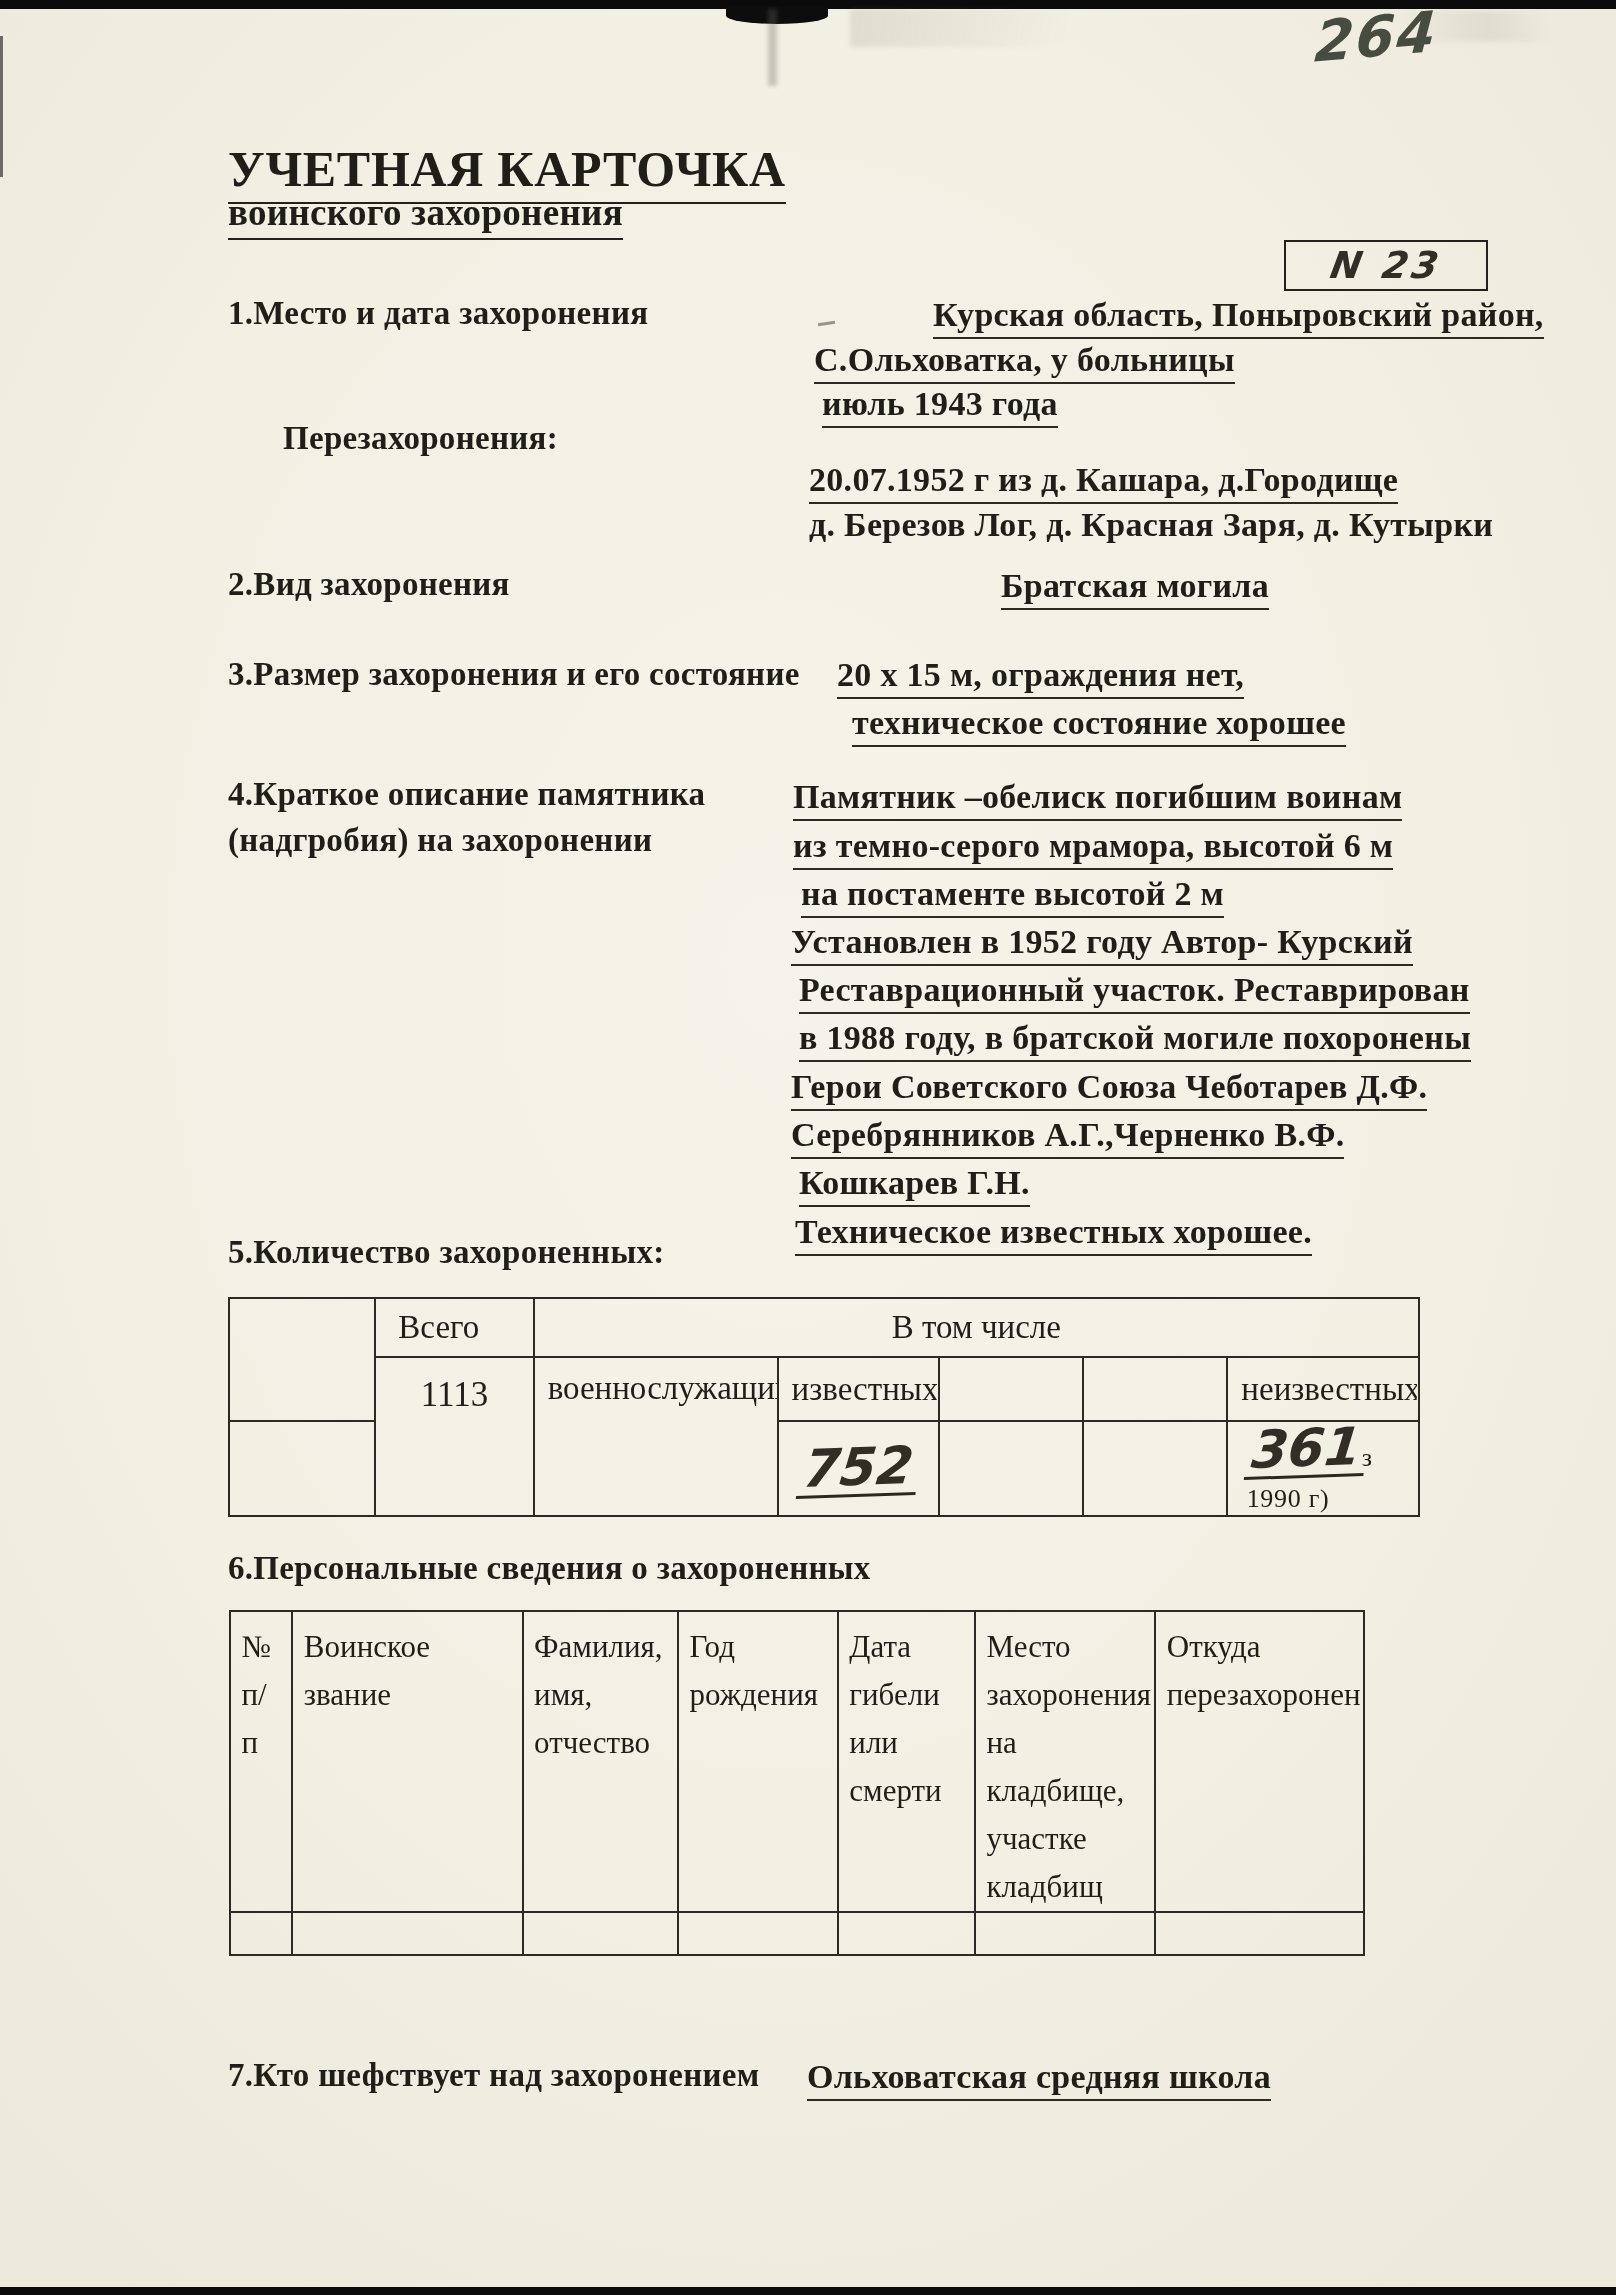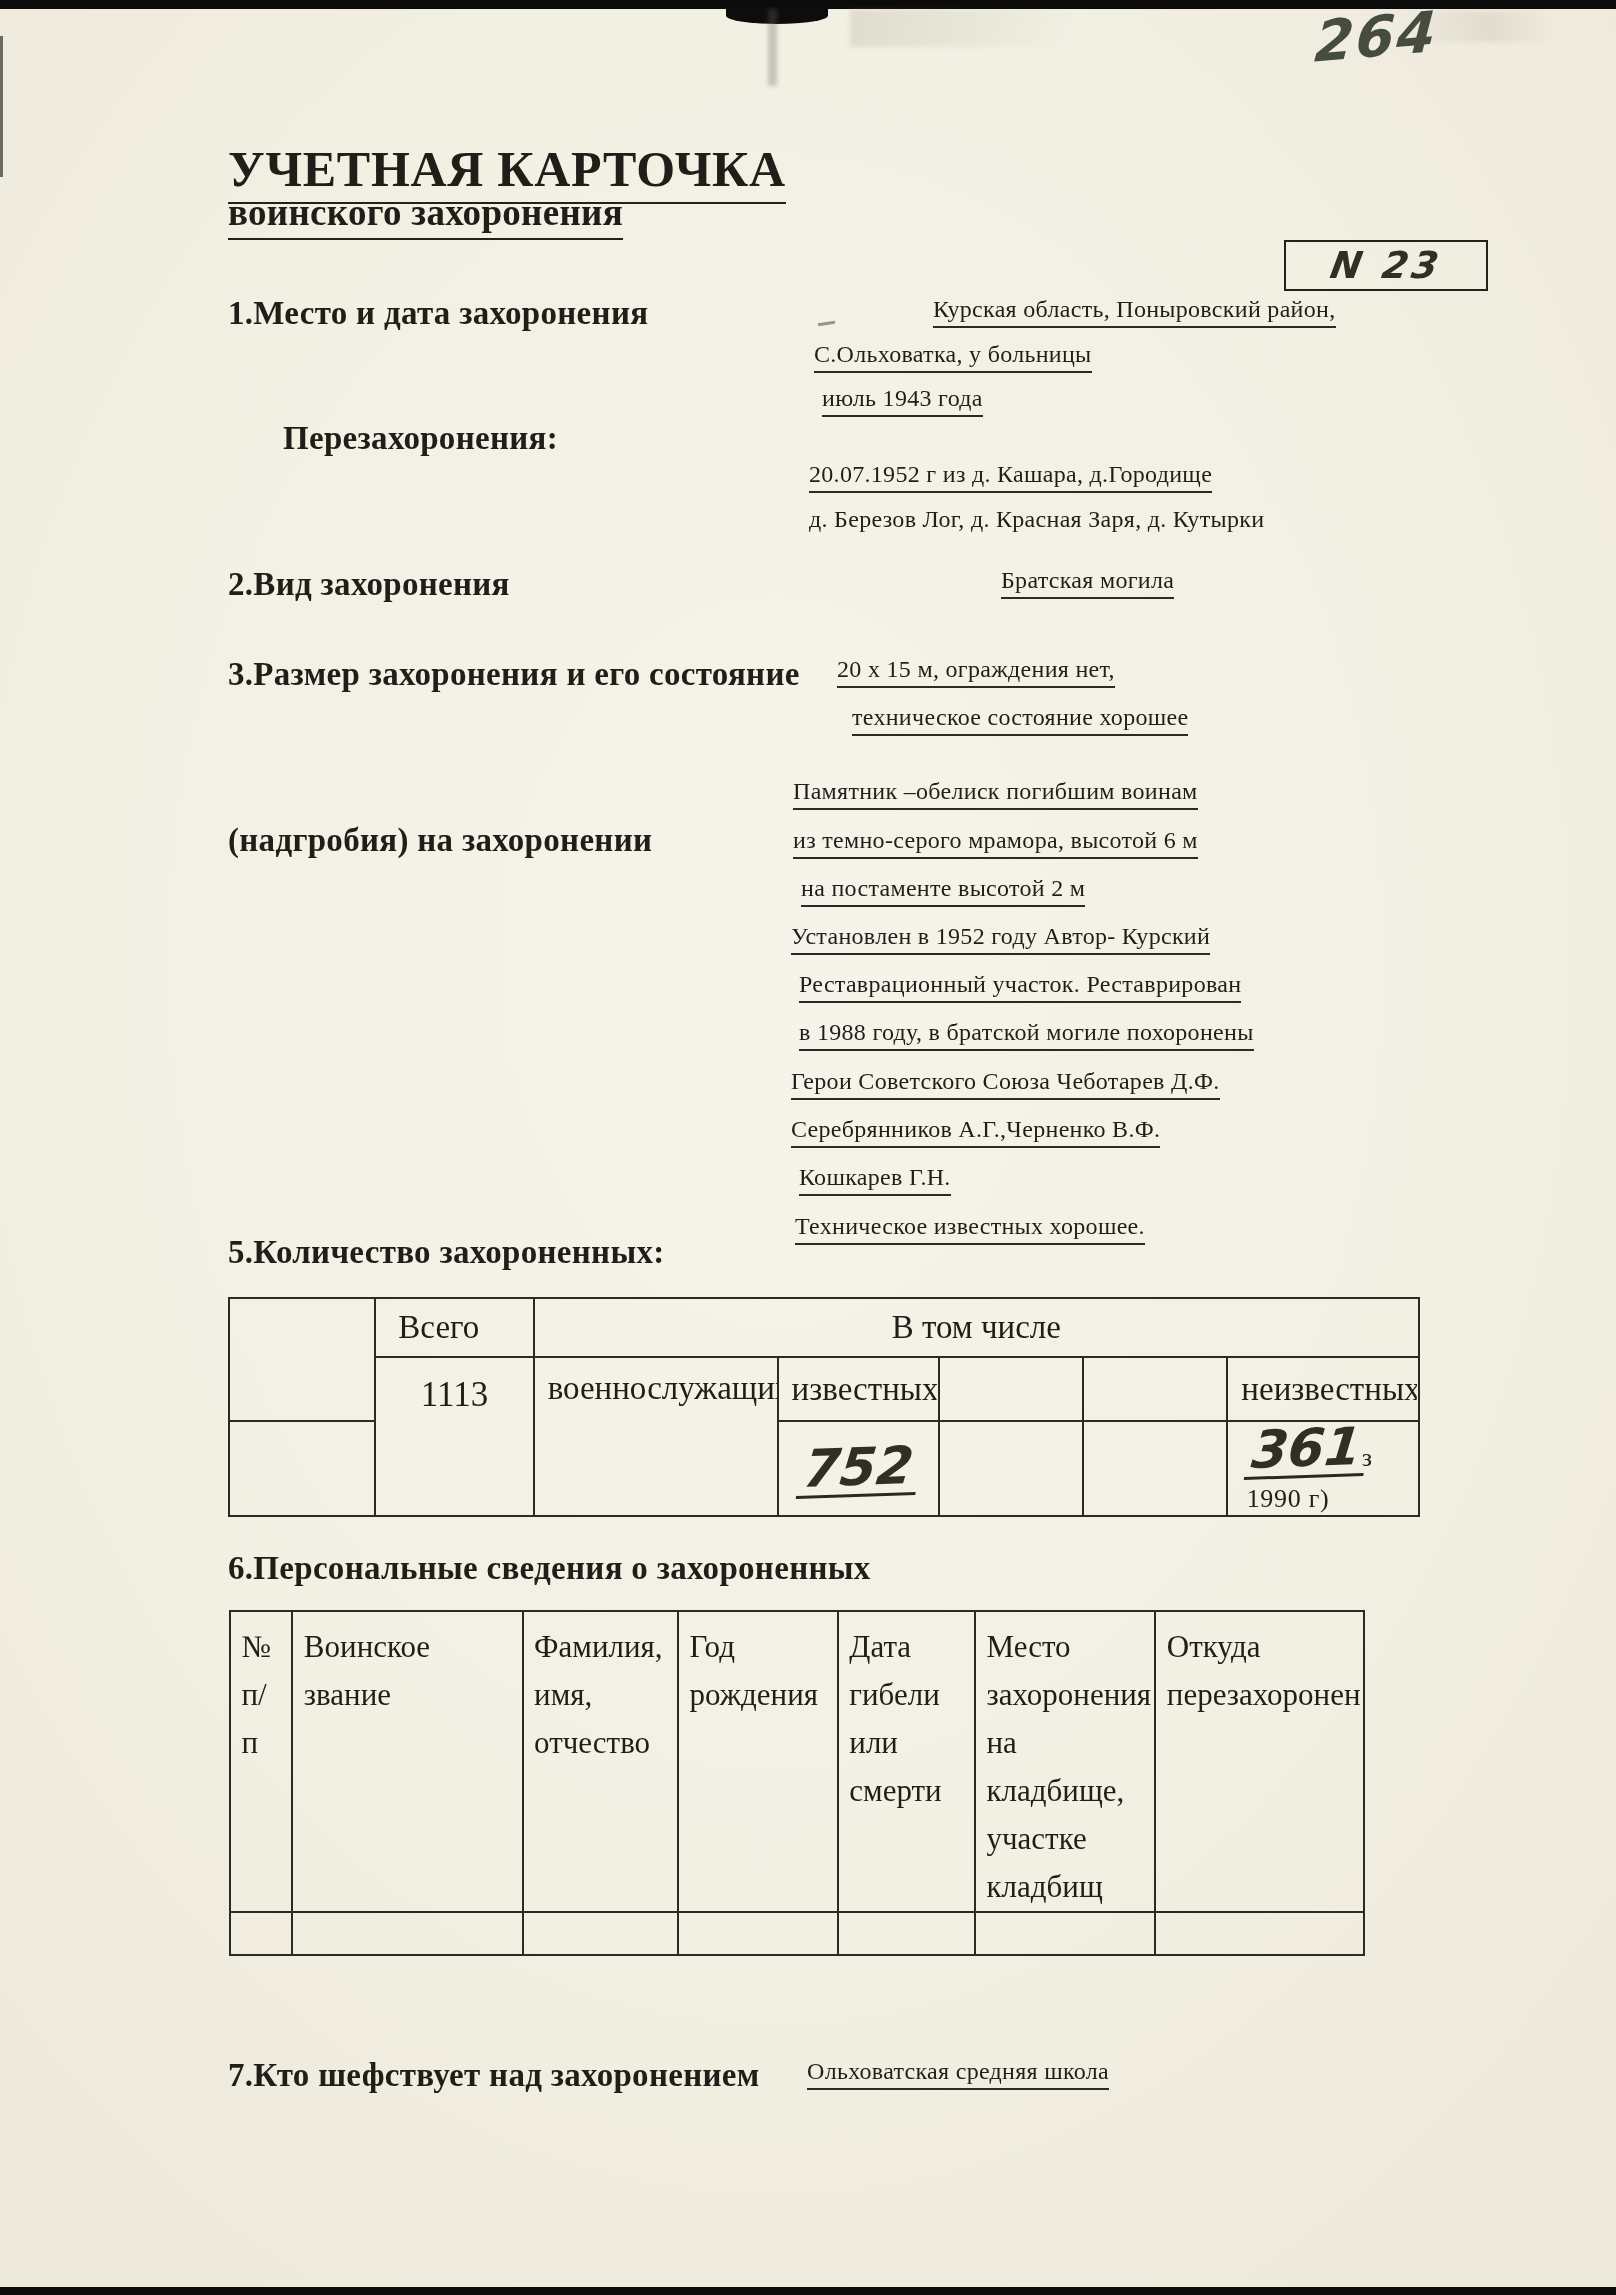--- a/index.html
+++ b/index.html
@@ -5,21 +5,21 @@
   html,body{margin:0;padding:0;background:#777;}
   .page{
     position:relative; width:1617px; height:2295px; overflow:hidden;
     background:
       radial-gradient(ellipse 1179px 1572px at 48% 42%, #f6f4ea 0%, #f2efe3 60%, #edeadc 100%);
     font-family:"Liberation Serif","DejaVu Serif",serif;
     color:#201e18;
   }
   .abs{position:absolute;}
   .label{font-weight:700; font-size:33px; letter-spacing:0.3px; white-space:nowrap;}
-  .val{font-size:24px; white-space:nowrap; letter-spacing:0.3px;}
+  .val{font-size:34px; white-space:nowrap; letter-spacing:0.3px;font-weight:bold;}
   .u{border-bottom:2px solid #2c2a23; padding-bottom:3.9px;}
   .title1{font-size:50px; font-weight:700; letter-spacing:0.7px;}
   .title2{font-size:37px; font-weight:700; letter-spacing:0.3px;}
   .tu{border-bottom:2.6px solid #23211b; padding-bottom:4.6px;}
   .hand{
     font-family:"DejaVu Sans",sans-serif; font-style:italic; font-weight:700;
     color:#322d25; display:inline-block; transform:skewX(-8deg) rotate(-2deg);
   }
   
   .topbar{left:0;top:0;width:1617px;height:8.5px;background:#0b0b0b;}
@@ -96,20 +96,21 @@
   <div class="abs" style="left:809px;top:461px;"><span class="val u">20.07.1952 г из  д. Кашара, д.Городище</span></div>
   <div class="abs" style="left:809px;top:506px;"><span class="val">д. Березов Лог, д. Красная Заря, д. Кутырки</span></div>
 
   <div class="abs label" style="left:228px;top:566px;">2.Вид захоронения</div>
   <div class="abs" style="left:1001px;top:567px;"><span class="val u">Братская могила</span></div>
 
   <div class="abs label" style="left:228px;top:656px;">3.Размер захоронения и его состояние</div>
   <div class="abs" style="left:837px;top:656px;"><span class="val u">20 х 15 м, ограждения нет,</span></div>
   <div class="abs" style="left:852px;top:704px;"><span class="val u">техническое состояние хорошее</span></div>
 
+  <div class="abs label" style="left:228px;top:776px;">4.Краткое описание памятника</div>
   <div class="abs label" style="left:228px;top:822px;">(надгробия) на захоронении</div>
   <div class="abs" style="left:793px;top:778px;"><span class="val u">Памятник –обелиск погибшим воинам</span></div>
   <div class="abs" style="left:793px;top:827px;"><span class="val u">из темно-серого мрамора, высотой 6 м</span></div>
   <div class="abs" style="left:801px;top:875px;"><span class="val u">на постаменте высотой 2 м</span></div>
   <div class="abs" style="left:791px;top:923px;"><span class="val u">Установлен в 1952 году Автор- Курский</span></div>
   <div class="abs" style="left:799px;top:971px;"><span class="val u">Реставрационный участок. Реставрирован</span></div>
   <div class="abs" style="left:799px;top:1019px;"><span class="val u">в 1988 году, в братской могиле похоронены</span></div>
   <div class="abs" style="left:791px;top:1068px;"><span class="val u">Герои Советского Союза Чеботарев Д.Ф.</span></div>
   <div class="abs" style="left:791px;top:1116px;"><span class="val u">Серебрянников А.Г.,Черненко В.Ф.</span></div>
   <div class="abs" style="left:799px;top:1164px;"><span class="val u">Кошкарев Г.Н.</span></div>

